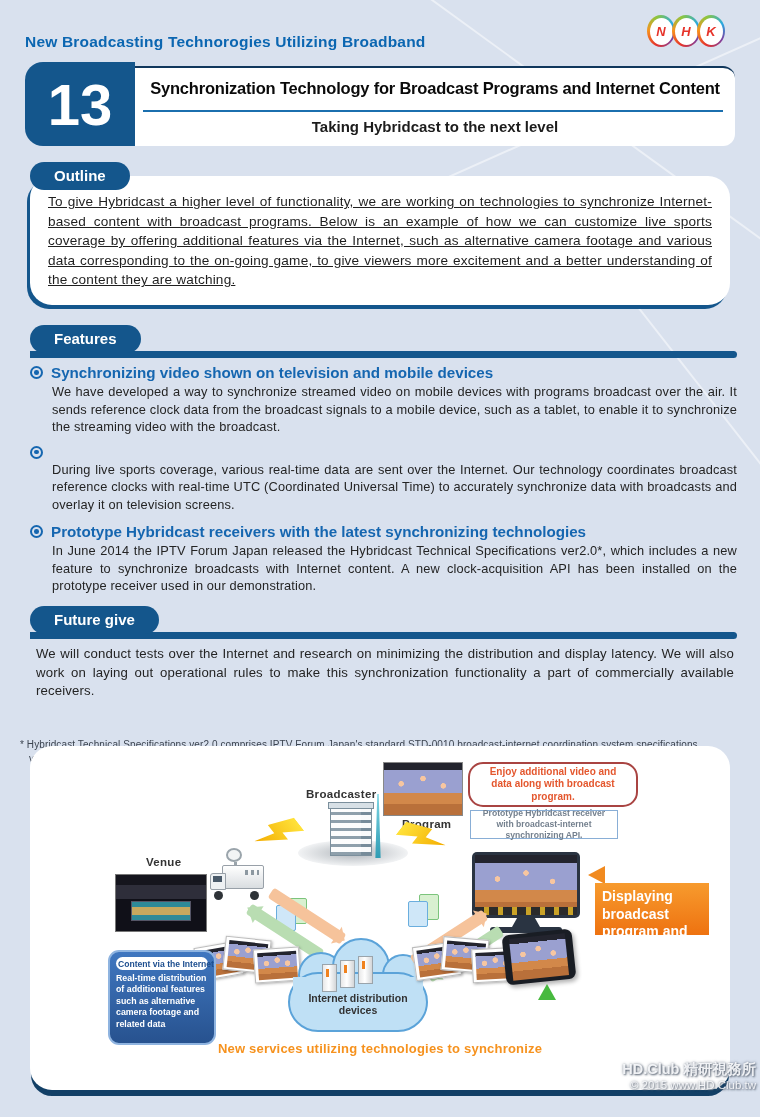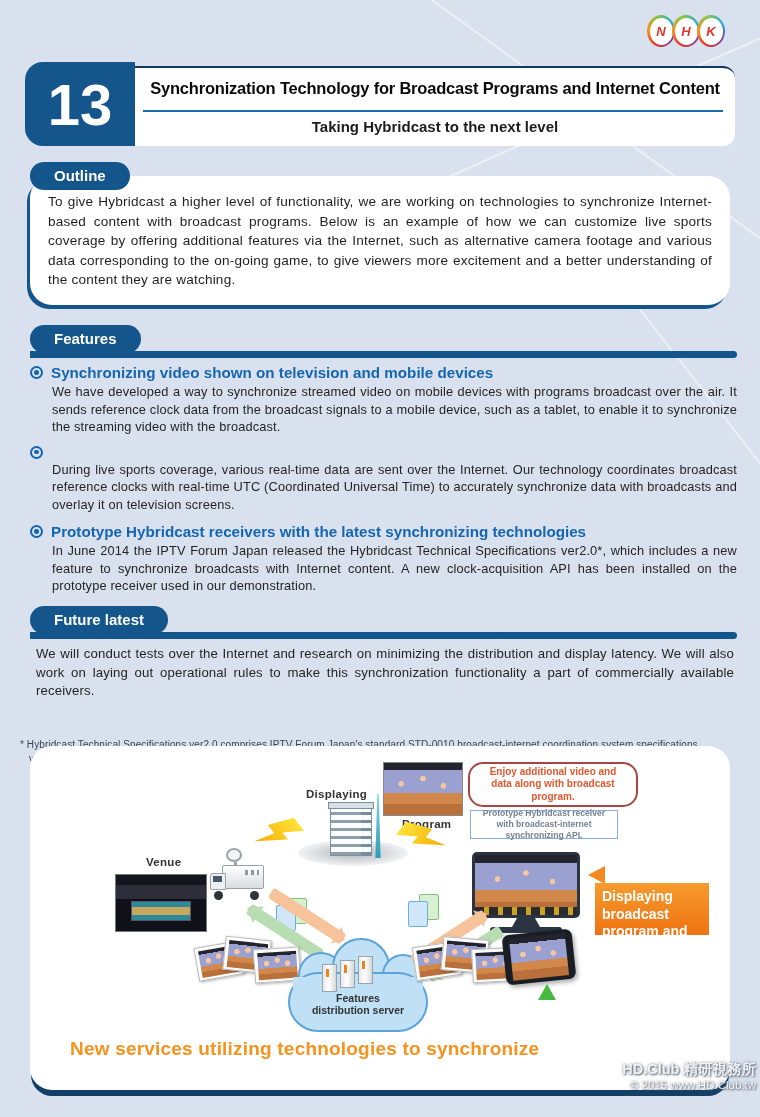--- a/index.html
+++ b/index.html
@@ -39,21 +39,21 @@
   
   .badge{ background:#14568c; color:#fff; font-weight:bold; font-size:15px;
           padding:5px 24px 6px; border-radius:17px; z-index:4; white-space:nowrap;}
   .sec-bar{ height:7px; background:#14568c; border-radius:0 4px 4px 0; z-index:2;}
 
   
   .outline-badge{ left:30px; top:162px; }
   .outline-box{ left:30px; top:176px; width:700px; height:129px; background:#fff;
                 border-radius:22px; box-shadow:-3px 4px 0 #14568c; z-index:1;
                 padding:16px 18px 0 18px; }
-  .outline-body{ font-size:13.6px; line-height:1.44; color:#1f1f1f; text-align:justify; letter-spacing:.2px;}
+  .outline-body{ font-size:13.6px; line-height:1.44; color:#1f1f1f; text-align:justify; letter-spacing:.2px;text-decoration:underline;}
 
   
   .features-badge{ left:30px; top:325px; }
   .features-bar{ left:30px; top:351px; width:707px; }
   .features-list{ left:30px; top:364px; width:707px; }
   .feat-item{ margin-bottom:10px; }
   .feat-head{ display:flex; align-items:center; margin-bottom:2px;}
   .bullet{ width:13px; height:13px; border:2.2px solid #1566b0; border-radius:50%;
            position:relative; margin-right:8px; flex:0 0 auto;}
   .bullet::after{ content:''; position:absolute; inset:2.2px; background:#1566b0; border-radius:50%;}
@@ -190,38 +190,39 @@
   .content-body{ color:#fff; font-weight:bold; font-size:8.8px; line-height:1.3; }
 
   .tablet{ left:474px; top:186px; width:70px; height:50px; background:#191d24;
     border-radius:7px; padding:4px 7px; transform:rotate(-6deg); box-shadow:2px 3px 4px rgba(0,0,0,.3);}
   .tablet .scene{ width:100%; height:100%; }
   .callout-sync{ left:494px; top:244px; width:104px; height:52px; background:#47b93f;
     color:#fff; font-weight:bold; font-size:10.2px; line-height:1.25; padding:5px 7px;}
   .wedge-up{ left:508px; top:229px; width:0; height:0;
     border:9px solid transparent; border-bottom:16px solid #47b93f;}
 
-  .caption{ left:40px; top:292px; width:620px; color:#f6921e;
-    font-weight:bold; font-size:19px; line-height:22px; letter-spacing:.2px;}
+  .caption{ left:40px; top:292px; width:620px; text-align:center; color:#f6921e;
+    font-weight:bold; font-size:13px; line-height:22px; letter-spacing:.2px;}
 
   .watermark{ position:absolute; right:4px; top:1060px; text-align:right; z-index:9;
     color:rgba(248,250,252,.92);
     text-shadow:1px 1px 2px rgba(90,100,115,.95), 0 0 3px rgba(90,100,115,.7);}
   .wm1{ font-size:14.5px; font-weight:bold; }
   .wm2{ font-size:11.5px; }
 </style>
 </head>
 <body>
 
 <div class="page">
 
   <div class="deco" style="left:420px; top:-10px; width:520px; transform:rotate(36deg); transform-origin:left top;"></div>
   <div class="deco" style="left:170px; top:300px; width:700px; transform:rotate(-24deg); transform-origin:left top;"></div>
   <div class="deco" style="left:540px; top:180px; width:500px; transform:rotate(52deg); transform-origin:left top;"></div>
 
+  <div class="z hdr-title">New Broadcasting Technorogies Utilizing Broadband</div>
   <div class="z logo">
     <span class="egg">
         <span class="egg-in">N</span>
       </span>
     <span class="egg">
         <span class="egg-in">H</span>
       </span>
     <span class="egg">
         <span class="egg-in">K</span>
       </span>
@@ -257,28 +258,28 @@
     </div>
     <div class="feat-item">
       <div class="feat-head">
         <span class="bullet"></span>
         <span class="feat-title">Prototype Hybridcast receivers with the latest synchronizing technologies</span>
       </div>
       <div class="feat-body">In June 2014 the IPTV Forum Japan released the Hybridcast Technical Specifications ver2.0*, which includes a new feature to synchronize broadcasts with Internet content. A new clock-acquisition API has been installed on the prototype receiver used in our demonstration.</div>
     </div>
   </div>
 
-  <div class="z badge future-badge">Future latest</div>
+  <div class="z badge future-badge">Future give</div>
   <div class="z sec-bar future-bar"></div>
   <div class="z future-body">We will conduct tests over the Internet and research on minimizing the distribution and display latency. We will also work on laying out operational rules to make this synchronization functionality a part of commercially available receivers.</div>
   <div class="z footnote">* Hybridcast Technical Specifications ver2.0 comprises IPTV Forum Japan's standard STD-0010 broadcast-internet coordination system specifications ver2.0 and STD-0011 HTML5 browser specifications ver2.1.</div>
 
   <div class="z diagram">
 
-    <div class="d dlabel broadcaster-label">Displaying</div>
+    <div class="d dlabel broadcaster-label">Broadcaster</div>
     <div class="d gnd-shadow"></div>
     <div class="d building"></div>
     <div class="d tower"></div>
 
     <div class="d scene program-img"></div>
     <div class="d dlabel program-label">Program</div>
 
     <div class="d bubble-enjoy">Enjoy additional video and data along with broadcast program.</div>
     <div class="d proto-box">Prototype Hybridcast receiver with broadcast-internet synchronizing API.</div>
 
@@ -327,23 +328,27 @@
 
     <div class="d cloud">
       <div class="bump" style="left:10px; top:16px; width:46px; height:46px;"></div>
       <div class="bump" style="left:44px; top:2px; width:58px; height:58px;"></div>
       <div class="bump" style="left:94px; top:18px; width:42px; height:42px;"></div>
       <div class="cloud-body"></div>
       <div class="cloud-mask"></div>
       <div class="server" style="left:34px; top:28px;"></div>
       <div class="server" style="left:52px; top:24px;"></div>
       <div class="server" style="left:70px; top:20px;"></div>
-      <div class="cloud-label">Features distribution server</div>
-    </div>
-
+      <div class="cloud-label">Internet distribution devices</div>
+    </div>
+
+    <div class="d content-box">
+      <div class="content-pill">Content via the Internet</div>
+      <div class="content-body">Real-time distribution of additional features such as alternative camera footage and related data</div>
+    </div>
 
     <div class="d docs-right">
       <div class="doc doc-green"></div>
       <div class="doc doc-blue"></div>
     </div>
     <div class="d arrows-right">
       <div class="arrow peach head-r" style="left:4px; top:28px; width:86px; transform:rotate(-33deg);"></div>
       <div class="arrow green head-l" style="left:20px; top:44px; width:86px; transform:rotate(-33deg);"></div>
     </div>
     <div class="d photos-right">

